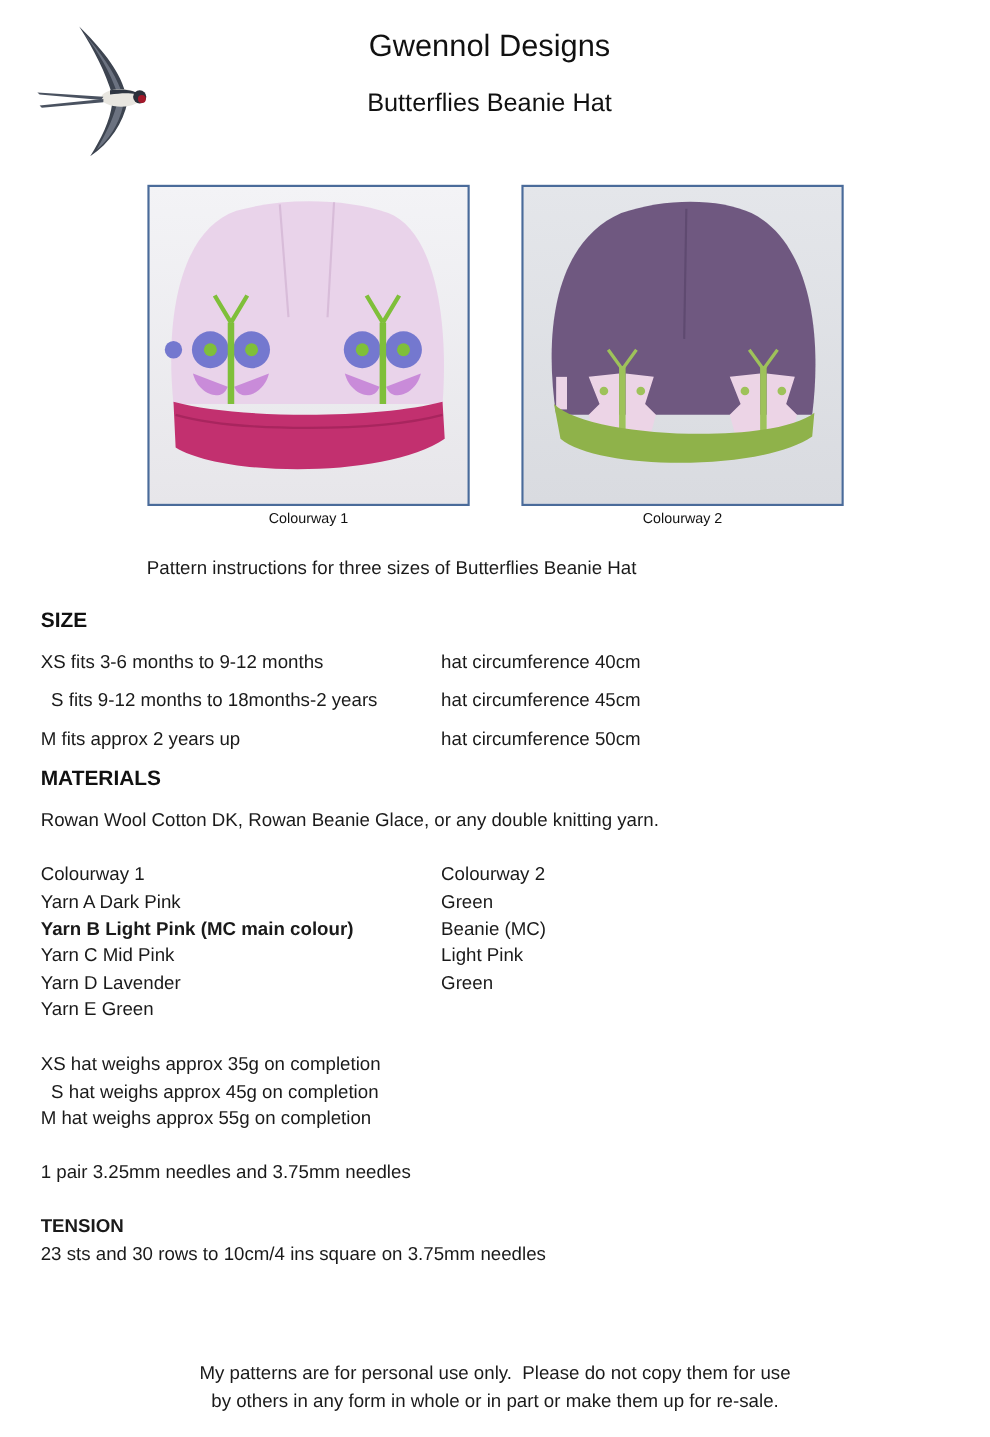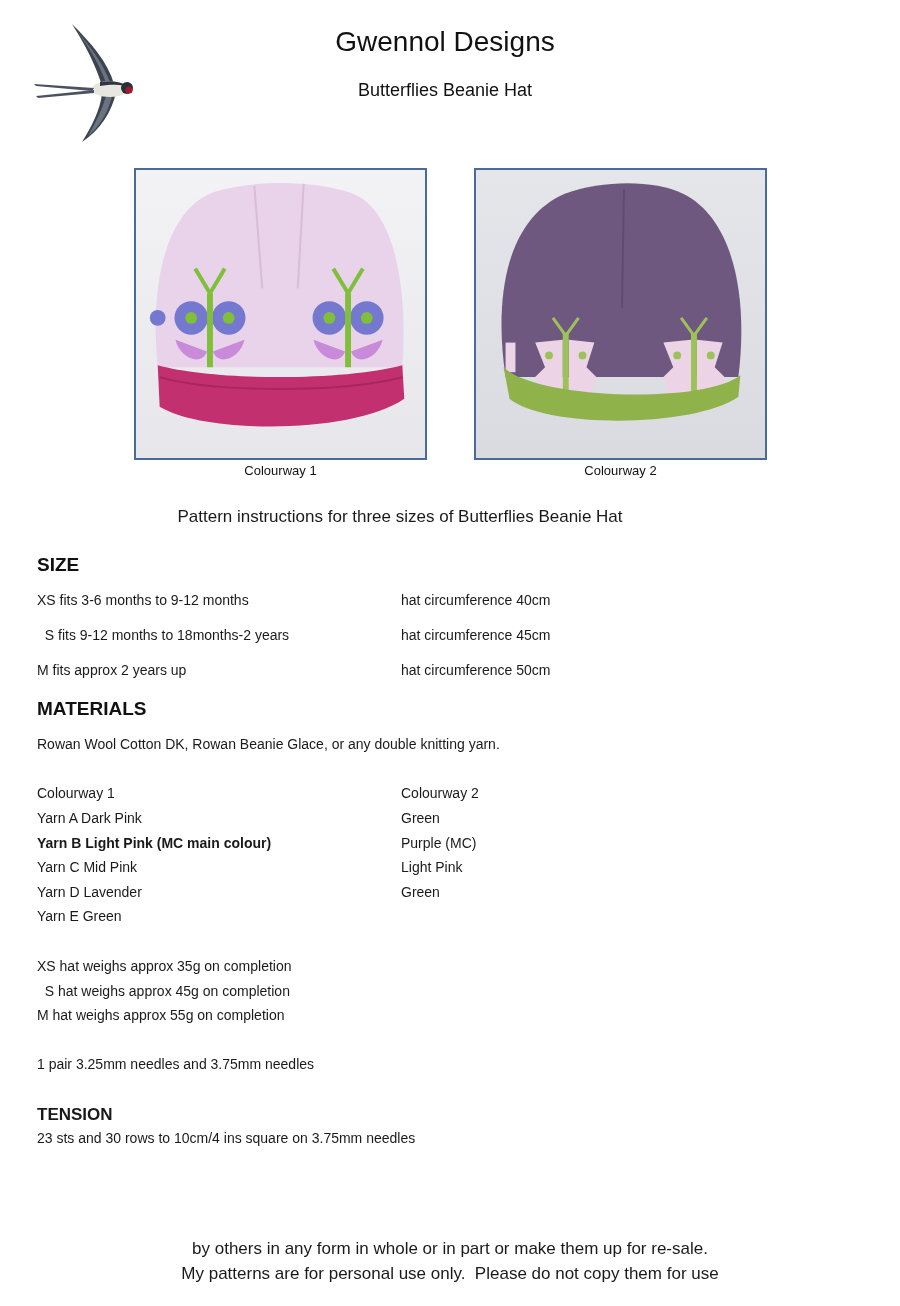--- a/index.html
+++ b/index.html
@@ -9,37 +9,37 @@
     color:#1a1a1a;
   }
   .abs { position:absolute; }
   .logo { left:30px; top:22px; width:110px; height:122px; }
   .title {
     left:0; width:890px; top:26px; text-align:center;
     font-size:28px; color:#111;
   }
   .subtitle {
     left:0; width:890px; top:80px; text-align:center;
-    font-size:18px; color:#111;
+    font-size:23px; color:#111;
   }
   .photo-frame {
     border:2px solid #4a6b9a; box-sizing:border-box;
     background:#eceaee; overflow:hidden;
   }
   .photo1 { left:134px; top:168px; width:293px; height:292px; background:linear-gradient(#f3f3f6,#e7e6ea); }
   .photo2 { left:474px; top:168px; width:293px; height:292px; background:linear-gradient(#e4e6ea,#d9dbe0); }
   .photo-frame svg { width:100%; height:100%; display:block; }
   .caption { font-size:13px; color:#111; text-align:center; width:293px; top:463px; }
   .cap1 { left:134px; }
   .cap2 { left:474px; }
-  .intro { left:0; width:712px; top:507px; text-align:center; font-size:17px;margin-left:44px; }
+  .intro { left:0; width:712px; top:507px; text-align:center; font-size:17px; }
   .h {
     left:37px; font-weight:bold; font-size:19px; color:#111;
   }
-  .line { font-size:14px; left:37px; white-space:pre; }
+  .line { font-size:17px; left:37px; white-space:pre; }
   .col2 { left:401px; }
   .tension-h { font-size:17px; font-weight:bold; left:37px; }
   .footer { left:0; width:900px; top:1236px; text-align:center; font-size:17px; line-height:25px; }
 </style>
 </head>
 <body>
 
 <div class="abs logo">
   <svg viewBox="0 0 110 122" width="110" height="122">
 
@@ -137,29 +137,29 @@
 
 <div class="abs line" style="top:785px;">Colourway 1</div>
 <div class="abs line" style="top:810px;">Yarn A Dark Pink</div>
 <div class="abs line" style="top:835px;font-weight:bold;">Yarn B Light Pink (MC main colour)</div>
 <div class="abs line" style="top:859px;">Yarn C Mid Pink</div>
 <div class="abs line" style="top:884px;">Yarn D Lavender</div>
 <div class="abs line" style="top:908px;">Yarn E Green</div>
 
 <div class="abs line col2" style="top:785px;">Colourway 2</div>
 <div class="abs line col2" style="top:810px;">Green</div>
-<div class="abs line col2" style="top:835px;">Purple (MC)</div>
+<div class="abs line col2" style="top:835px;">Beanie (MC)</div>
 <div class="abs line col2" style="top:859px;">Light Pink</div>
 <div class="abs line col2" style="top:884px;">Green</div>
 
 <div class="abs line" style="top:958px;">XS hat weighs approx 35g on completion</div>
 <div class="abs line" style="top:983px;">  S hat weighs approx 45g on completion</div>
 <div class="abs line" style="top:1007px;">M hat weighs approx 55g on completion</div>
 
 <div class="abs line" style="top:1056px;">1 pair 3.25mm needles and 3.75mm needles</div>
 
 <div class="abs tension-h" style="top:1105px;">TENSION</div>
 <div class="abs line" style="top:1130px;">23 sts and 30 rows to 10cm/4 ins square on 3.75mm needles</div>
 
 <div class="abs footer">
+  <div style="white-space:pre;">My patterns are for personal use only.  Please do not copy them for use</div>
   <div>by others in any form in whole or in part or make them up for re-sale.</div>
-  <div style="white-space:pre;">My patterns are for personal use only.  Please do not copy them for use</div>
 </div>
 
 </body></html>

